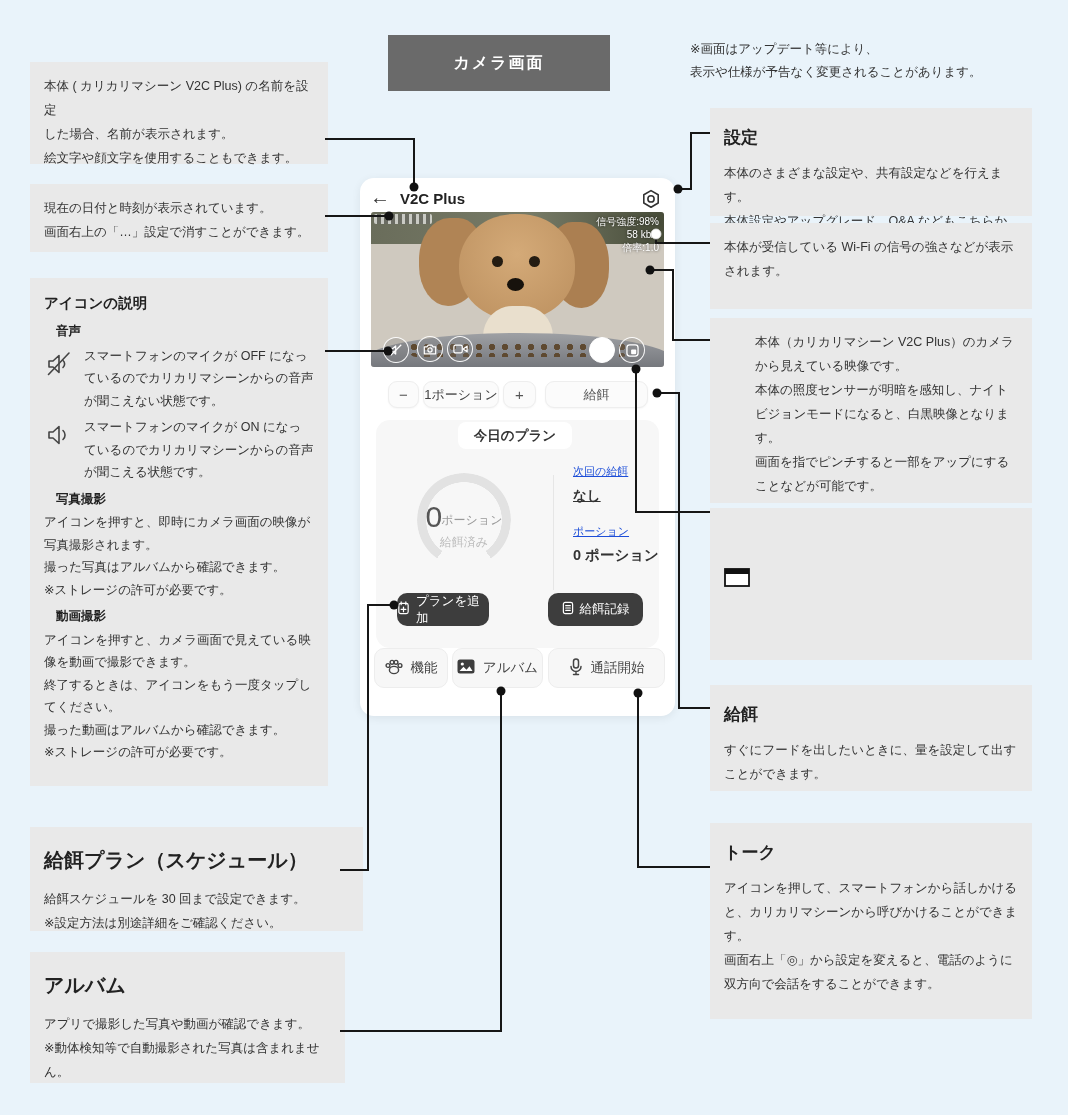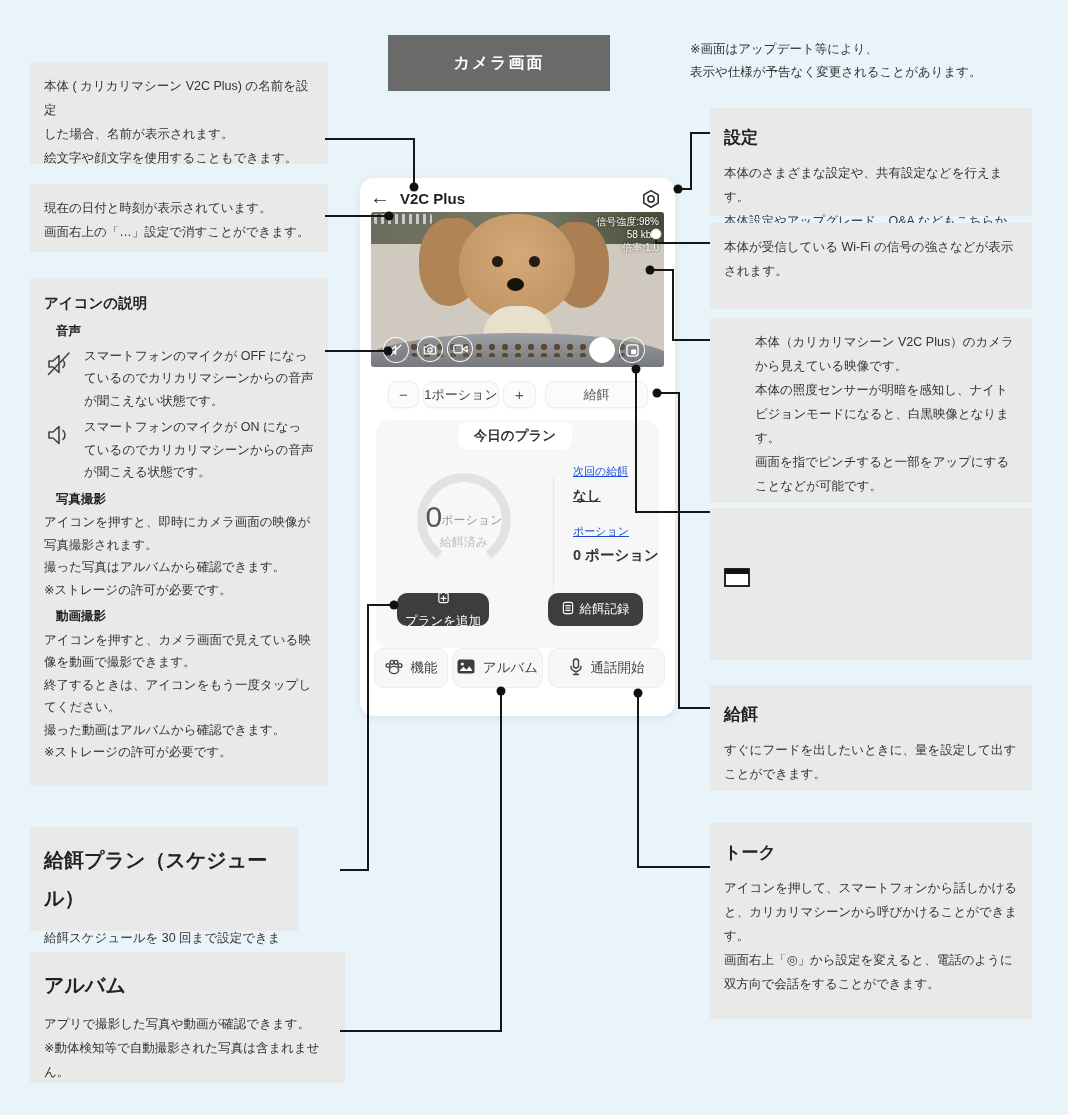--- a/index.html
+++ b/index.html
@@ -10,21 +10,21 @@
   
   .cb{position:absolute;background:#e9e9e9;padding:12px 14px;font-size:12.5px;line-height:1.92;color:#333;}
   .t{white-space:pre-line;}
   .h1{font-size:17px;font-weight:bold;margin:2px 0 6px;color:#222;}
   .h2{font-size:20px;font-weight:bold;margin:2px 0 8px;color:#222;}
   .h3{font-size:14.5px;font-weight:bold;margin:0 0 4px;color:#222;}
   .h4{font-size:12.5px;font-weight:bold;margin:4px 12px 1px;color:#222;}
   .b1{left:30px;top:62px;width:298px;height:102px;}
   .b2{left:30px;top:184px;width:298px;height:68px;}
   .b3{left:30px;top:278px;width:298px;height:508px;line-height:1.8;}
-  .b4{left:30px;top:827px;width:268px;height:104px;}
+  .b4{left:30px;top:827px;width:333px;height:104px;}
   .b5{left:30px;top:952px;width:315px;height:131px;}
   .r1{left:710px;top:108px;width:322px;height:108px;}
   .r2{left:710px;top:223px;width:322px;height:86px;}
   .r3{left:710px;top:318px;width:322px;height:185px;padding-left:45px;}
   .r4{left:710px;top:508px;width:322px;height:152px;}
   .r5{left:710px;top:685px;width:322px;height:106px;}
   .r6{left:710px;top:823px;width:322px;height:196px;}
   .irow{display:flex;gap:10px;margin:2px 0 4px;}
   .irow svg{flex:none;margin-top:5px;}
   .fs-mark{display:inline-block;vertical-align:-4px;margin-right:10px;}
@@ -80,21 +80,21 @@
   .gline1{left:21px;top:80px;width:134px;text-align:center;color:#999;font-size:12px;}
   .gline1 .gnum{font-size:30px;font-weight:300;color:#555;vertical-align:-3px;letter-spacing:-1px;}
   .gline2{left:21px;top:114px;width:134px;text-align:center;color:#bbb;font-size:12px;}
   .pdiv{left:177px;top:55px;width:1px;height:115px;background:#e6e6e6;}
   .nl{position:absolute;font-size:11px;color:#1d4ed8;text-decoration:underline;}
   .nv{position:absolute;font-size:13.5px;font-weight:bold;color:#333;}
   .nl1{left:197px;top:44px;} .nv1{left:197px;top:67px;text-decoration:underline;}
   .nl2{left:197px;top:104px;} .nv2{left:197px;top:126px;font-size:14.5px;}
   .dbtn{position:absolute;background:#3d3d3d;color:#fff;border-radius:10px;font-size:12.5px;
         display:flex;align-items:center;justify-content:center;gap:6px;}
-  .d-add{left:21px;top:173px;width:92px;height:33px;flex-direction:column;}
+  .d-add{left:21px;top:173px;width:92px;height:33px;}
   .d-rec{left:172px;top:173px;width:95px;height:33px;}
 
   .bbtn{position:absolute;background:#f7f7f7;border:1px solid #ededed;border-radius:10px;color:#444;font-size:13.5px;
         display:flex;align-items:center;justify-content:center;gap:8px;}
   .bb-feat{left:14px;top:470px;width:74px;height:40px;}
   .bb-album{left:92px;top:470px;width:91px;height:40px;}
   .bb-call{left:188px;top:470px;width:117px;height:40px;}
 
   
   .annot{position:absolute;left:0;top:0;pointer-events:none;}

